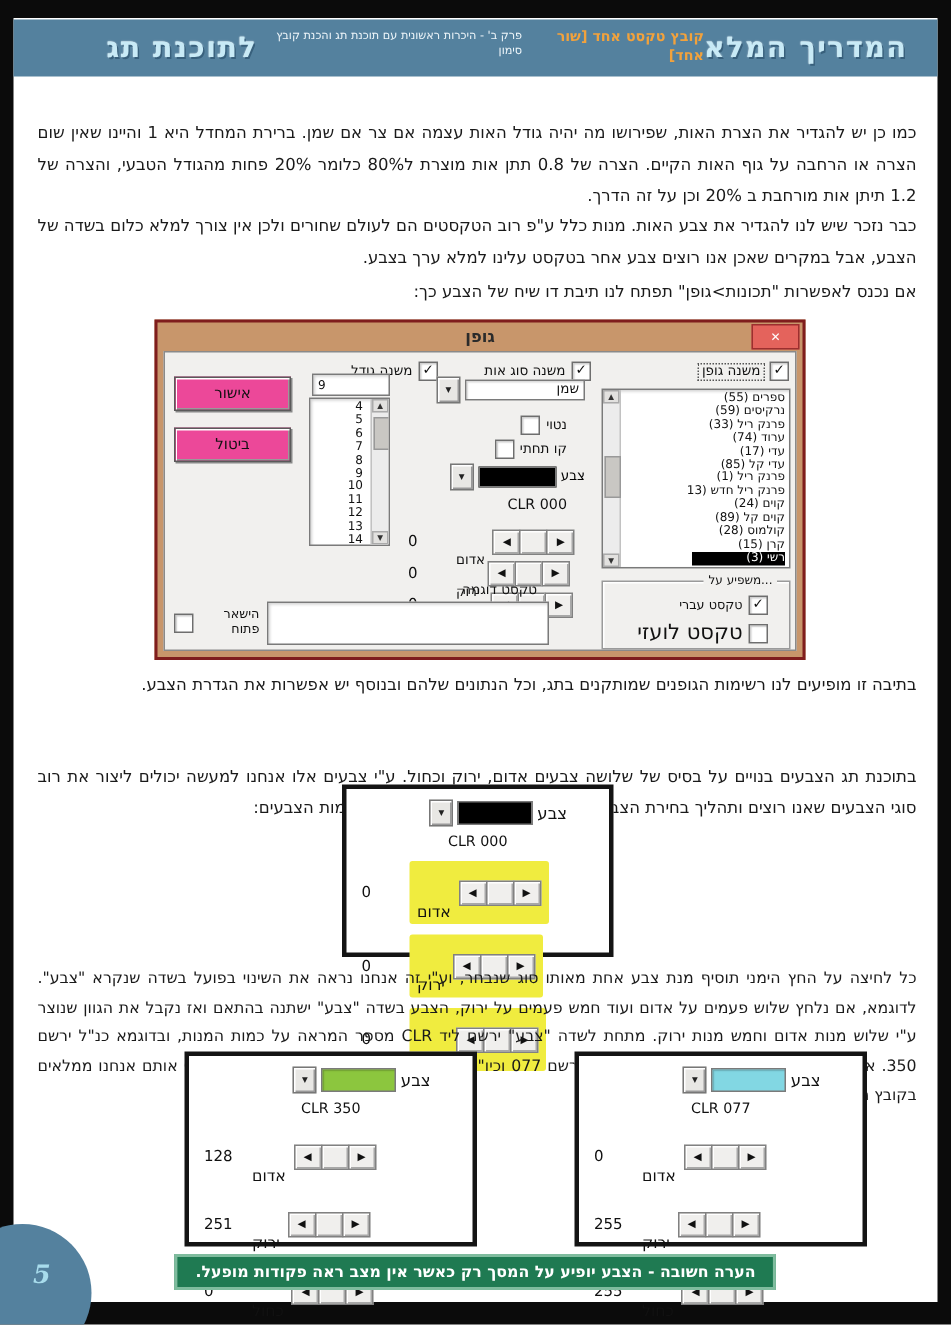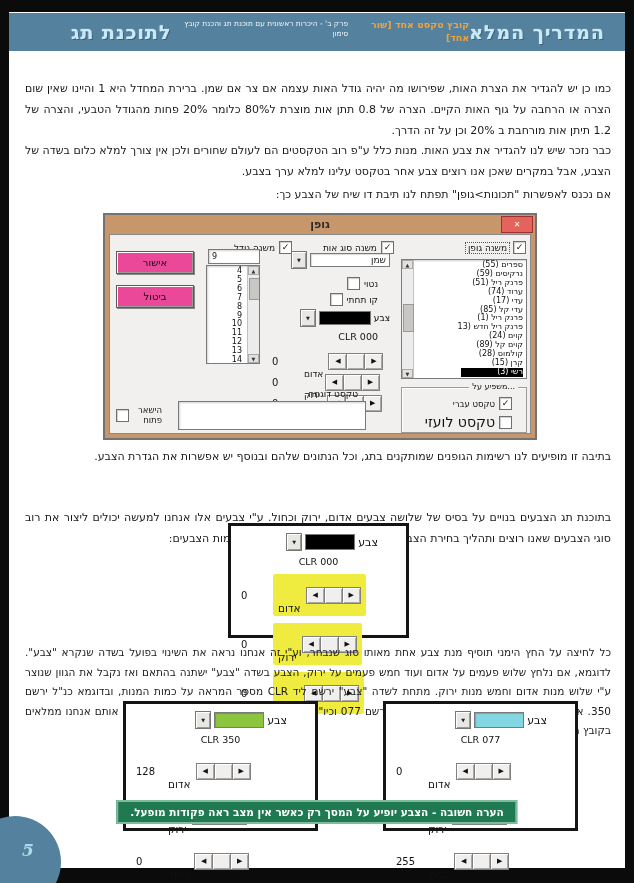--- a/index.html
+++ b/index.html
@@ -56,41 +56,41 @@
   .spin{display:flex;direction:ltr;}
   .spin .c{width:17px;height:15px;background:#f0efed;border:1px solid #818181;margin-left:-1px;
            box-shadow:inset 1px 1px 0 #fff,inset -1px -1px 0 #a8a8a8;font-size:7px;color:#111;
            display:flex;align-items:center;justify-content:center;}
   .tbox{position:absolute;background:#fff;border:1px solid #7a7a7a;
         box-shadow:inset 1px 1px 2px rgba(0,0,0,.18);font-size:8px;color:#111;
         display:flex;align-items:center;padding:0 3px;box-sizing:border-box;}
   .lbl{position:absolute;font-size:9px;color:#111;direction:rtl;white-space:nowrap;}
   
   .dlg{position:absolute;left:94px;top:201px;width:434px;height:227px;background:#c8966b;
-       border:2px solid #737373;box-sizing:border-box;}
+       border:2px solid #7f1d1d;box-sizing:border-box;}
   .dlg-title{height:19px;display:flex;align-items:center;justify-content:center;
              color:#2b2b2b;font-size:11px;font-weight:bold;position:relative;direction:rtl;}
   .dlg-x{position:absolute;top:1px;right:2px;width:30px;height:15px;background:#e4635c;
          border:1px solid #9c2f2f;color:#fff;font-size:8px;font-weight:bold;
          display:flex;align-items:center;justify-content:center;}
   .dlg-body{position:absolute;left:4px;right:4px;top:19px;bottom:4px;background:#f1f0ee;
             border:1px solid #8a8a8a;}
   
   .figbox{position:absolute;background:#fff;border:3px solid #141414;box-sizing:border-box;
           direction:rtl;}
   .fig-combo{display:flex;direction:rtl;align-items:center;gap:3px;padding:7px 28px 0 0;}
   .fig-combo .name{font-size:11px;color:#111;}
   .swatch{width:48px;height:14px;border:1px solid #7a7a7a;box-shadow:inset 1px 1px 1px rgba(0,0,0,.2);}
   .clr{font-size:9.5px;color:#111;text-align:center;margin-top:5px;direction:ltr;}
   .frow{display:flex;direction:ltr;align-items:center;padding:0 6px 0 10px;margin-top:7px;gap:6px;}
   .frow .val{width:26px;font-size:10px;color:#111;text-align:left;}
   .frow .rlabel{font-size:10.5px;color:#111;margin-top:26px;}
   .hl{background:#f0ec3f;display:flex;align-items:center;gap:6px;padding:2px 5px;border-radius:2px;}
   
-  .note{position:absolute;top:788px;left:50%;transform:translateX(-50%);background:#1f7a52;
+  .note{position:absolute;top:824px;left:50%;transform:translateX(-50%);background:#1f7a52;
         border:2px solid #7fbc9e;color:#fff;font-size:10.5px;font-weight:bold;direction:rtl;
         padding:4px 12px;white-space:nowrap;}
   .disc{position:absolute;left:-40px;bottom:-40px;width:92px;height:92px;border-radius:50%;
         background:#54819e;}
   .pagenum{position:absolute;left:13px;bottom:8px;font-family:"DejaVu Serif",serif;
            font-style:italic;font-weight:bold;font-size:17px;color:#a8dcec;}
 </style>
 </head>
 <body>
 
@@ -131,21 +131,21 @@
 
       <div class="lb" style="right:3px;top:24px;width:124px;height:118px;gap:44px;">
         <div class="sb left">
           <div class="ar up">▲</div>
           <div class="thumb" style="top:44px;"></div>
           <div class="ar dn">▼</div>
         </div>
         <div class="items">
             <div class="li">ספרים (55)</div>
             <div class="li">נרקיסים (59)</div>
-            <div class="li">פרנק ריל (51)</div>
+            <div class="li">פרנק ריל (33)</div>
             <div class="li">ערוד (74)</div>
             <div class="li">עדי (17)</div>
             <div class="li">עדי קל (85)</div>
             <div class="li">פרנק ריל (1)</div>
             <div class="li">פרנק ריל חדש (13)</div>
             <div class="li">קוים (24)</div>
             <div class="li">קוים קל (89)</div>
             <div class="li">קולמוס (28)</div>
             <div class="li">קרן (15)</div>
             <div class="li sel">רשי (3)</div>
@@ -230,21 +230,21 @@
             <div class="li">14</div>
           </div>
         <div class="sb right">
           <div class="ar up">▲</div>
           <div class="thumb" style="top:12px;height:20px;"></div>
           <div class="ar dn">▼</div>
         </div>
       </div>
       <div class="btn" style="left:6px;top:16px;width:76px;height:21px;">אישור</div>
       <div class="btn" style="left:6px;top:50px;width:76px;height:21px;">ביטול</div>
-      <div class="cbrow" style="top:170px;right:auto;left:6px;direction:ltr;gap:9px;">
+      <div class="cbrow" style="top:170px;right:auto;left:6px;direction:ltr;gap:20px;">
         <span class="cb"></span>
         <span style="font-size:8.5px;direction:rtl;text-align:right;line-height:10px;">
           <span>הישאר</span><br><span>פתוח</span>
         </span>
       </div>
     </div>
   </div>
 
   <div class="line" style="top:434px;">בתיבה זו מופיעים לנו רשימות הגופנים שמותקנים בתג, וכל הנתונים שלהם ובנוסף יש אפשרות את הגדרת הצבע.</div>
   <div class="para" style="top:455px;margin-top:40px;">בתוכנת תג הצבעים בנויים על בסיס של שלושה צבעים אדום, ירוק וכחול. ע"י צבעים אלו אנחנו למעשה יכולים ליצור את רוב סוגי הצבעים שאנו רוצים ותהליך בחירת הצבע נעשית ע"י השורות שבהם רשומים שמות הצבעים:</div>

